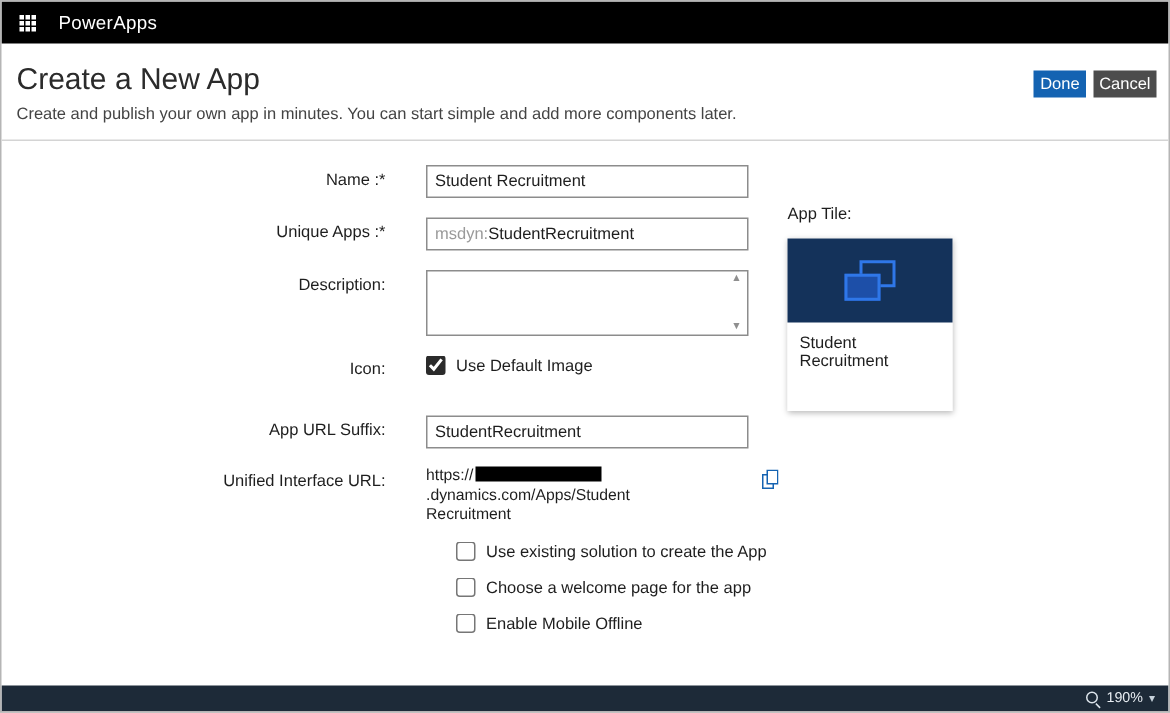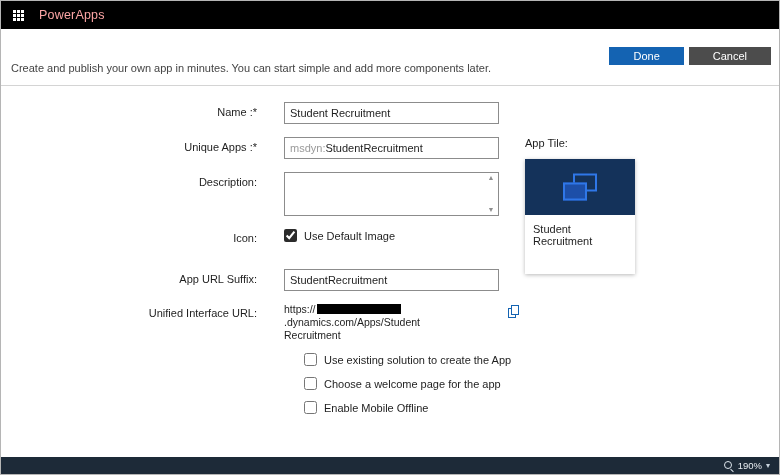--- a/index.html
+++ b/index.html
@@ -1,32 +1,32 @@
 <!DOCTYPE html>
 <html><head>
 <meta charset="utf-8">
 <style>
   * { margin:0; padding:0; box-sizing:border-box; }
   html,body { background:#9a9a9a; }
   body { font-family:"Liberation Sans", sans-serif; }
   .screen { position:relative; width:780px; height:475px; background:#fff; overflow:hidden; border:1px solid #b5b5b5; }
 
   
-  .topbar { display:flex; align-items:center; height:28px; background:#000; color:#fca5a5; }
+  .topbar { display:flex; align-items:center; height:28px; background:#000; color:#ffffff; }
   .waffle-btn { width:34px; height:28px; display:flex; align-items:center; justify-content:center; cursor:pointer; }
   .waffle { display:grid; grid-template-columns:repeat(3,3px); grid-auto-rows:3px; gap:1px; }
   .waffle span { background:#fff; }
   .app-name { font-size:12.5px; margin-left:4px; letter-spacing:.2px; }
 
   
   .header { position:relative; padding:13px 10px 11px 10px; border-bottom:1px solid #d4d4d4; }
   .page-title { font-size:20px; font-weight:300; color:#2b2b2b; }
-  .page-subtitle { font-size:11px; color:#444; margin-top:20px; }
+  .page-subtitle { font-size:11px; color:#444; margin-top:5px; }
   .header-buttons { position:absolute; top:18px; right:8px; display:flex; gap:5px; }
-  .btn { font-family:inherit; font-size:11px; border:none; padding:3px 24px; cursor:pointer; color:#fff; line-height:12px; }
+  .btn { font-family:inherit; font-size:11px; border:none; padding:3px 4px; cursor:pointer; color:#fff; line-height:12px; }
   .btn-done { background:#1463B2; }
   .btn-cancel { background:#4C4C4C; }
 
   
   .form { padding-top:16px; }
   .form-row { display:flex; }
   .row-name, .row-unique { margin-bottom:13px; }
   .row-desc { margin-bottom:12px; }
   .row-icon { margin-bottom:25px; }
   .row-suffix { margin-bottom:12px; }
@@ -88,20 +88,21 @@
           <span></span>
           <span></span>
           <span></span>
           <span></span>
       </div>
     </div>
     <div class="app-name">PowerApps</div>
   </div>
 
   <div class="header">
+    <div class="page-title">Create a New App</div>
     <div class="page-subtitle">Create and publish your own app in minutes. You can start simple and add more components later.</div>
     <div class="header-buttons">
       <button class="btn btn-done">Done</button>
       <button class="btn btn-cancel">Cancel</button>
     </div>
   </div>
 
   <div class="form">
 
     <div class="form-row row-name">

